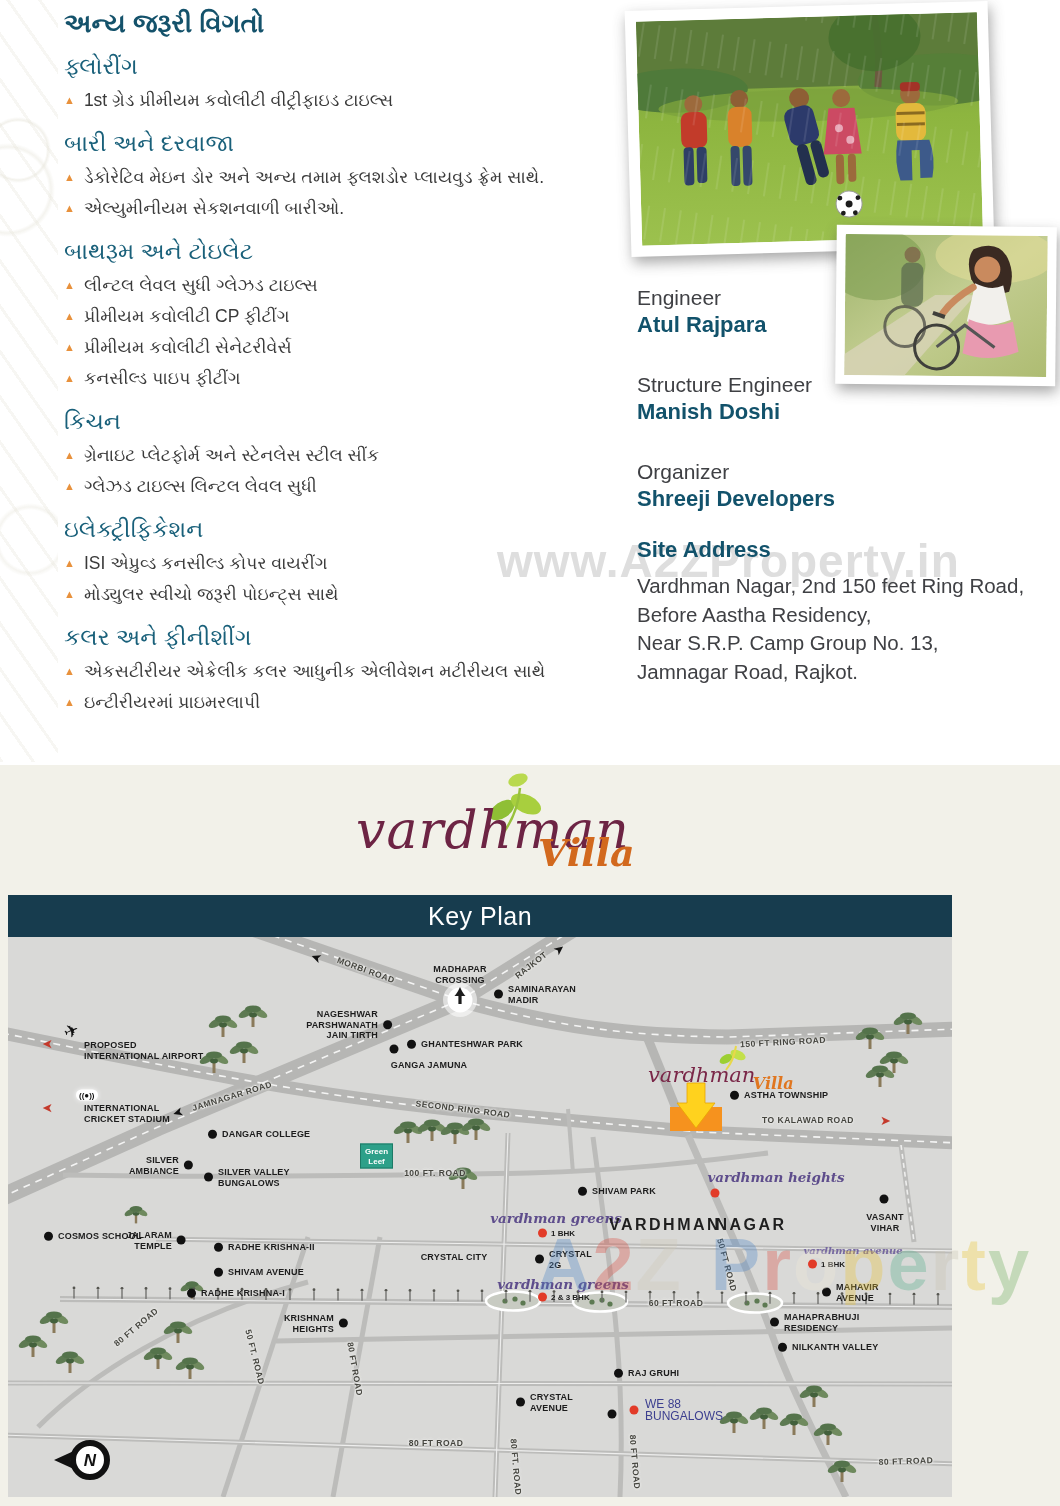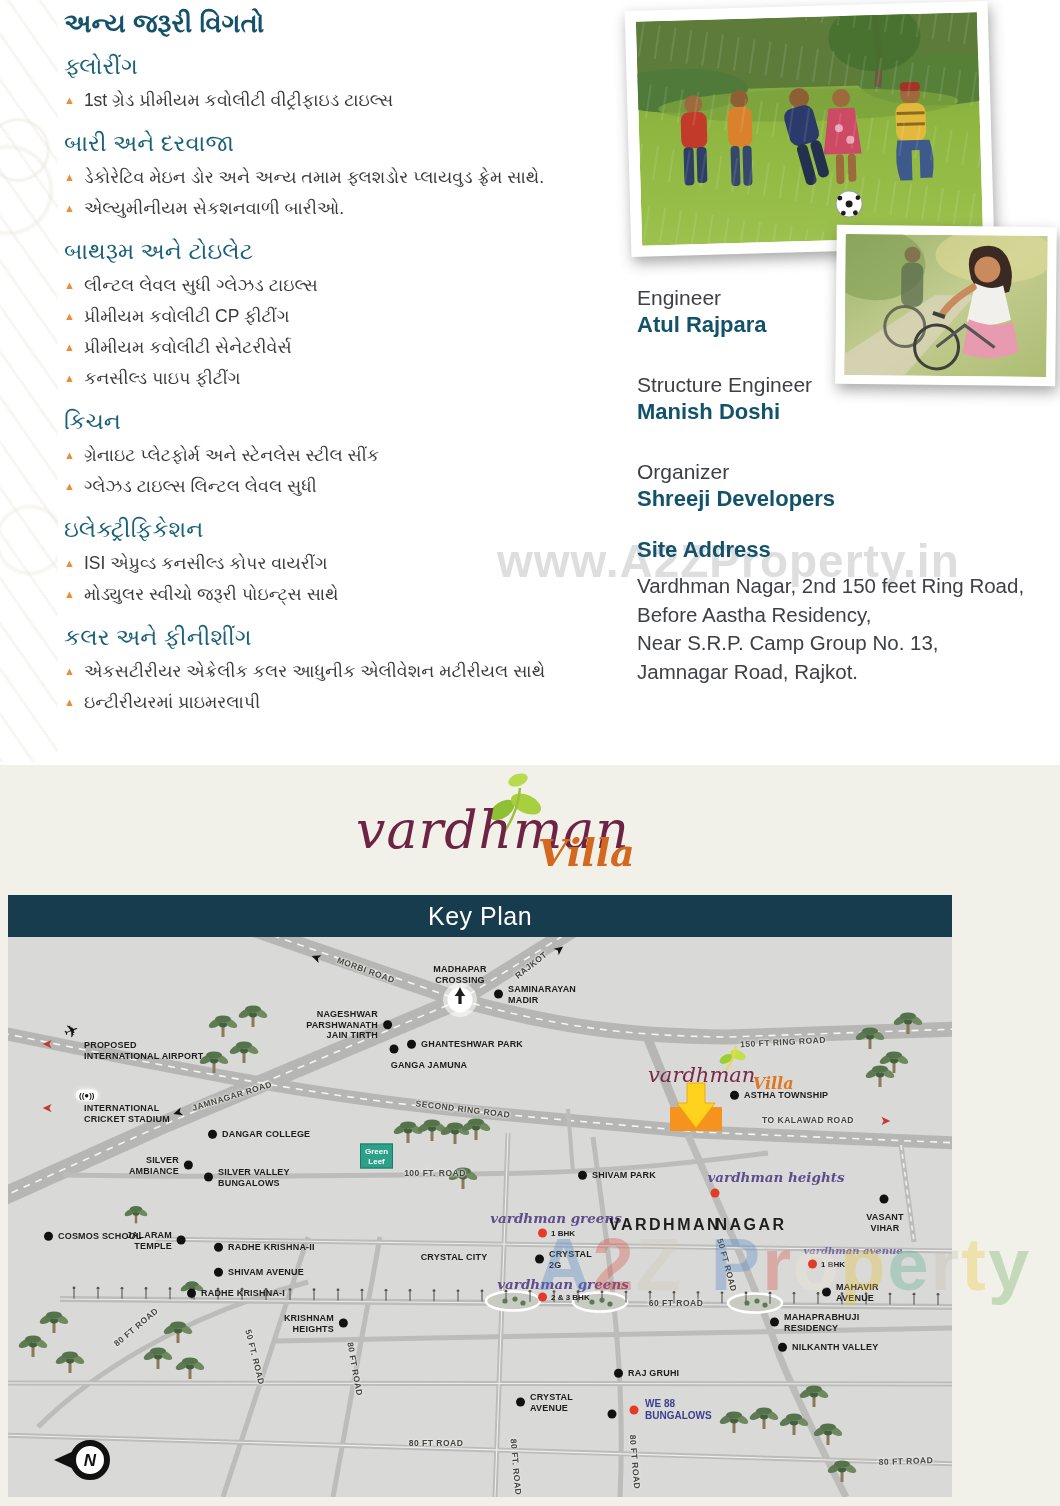--- a/index.html
+++ b/index.html
@@ -61,21 +61,21 @@
   .c{text-align:center;display:block;}
   .road{font-weight:bold;font-size:8.5px;color:#45453f;letter-spacing:.5px;white-space:nowrap;
         text-shadow:0 0 3px #e9e9e7,0 0 3px #e9e9e7,0 0 2px #e9e9e7;}
   .script{font-family:"DejaVu Serif",serif;font-style:italic;font-weight:bold;font-size:13.5px;color:#5e4d8c;white-space:nowrap;}
   .script.sm{font-size:10px;color:#7668a0;}
   .bigname{font-weight:bold;font-size:16px;letter-spacing:2.5px;color:#1f1f1f;white-space:nowrap;}
   .redpoi{font-weight:bold;font-size:8px;color:#1c1c1c;display:flex;align-items:center;white-space:nowrap;}
   .redpoi::before{content:"";flex:none;width:9px;height:9px;border-radius:50%;background:#e23b28;margin-right:4px;}
   .reddot{width:9px;height:9px;border-radius:50%;background:#e23b28;}
   .dotonly{width:9px;height:9px;border-radius:50%;background:#111;}
-  .navy{font-weight:bold;font-size:10px;line-height:12px;color:#3c3f8f;}
+  .navy{font-weight:normal;font-size:12px;line-height:12px;color:#3c3f8f;}
   .arrowb{font-size:13px;color:#111;line-height:13px;}
   .arrowr{font-size:13px;color:#c43a2c;line-height:13px;}
   .plane{font-size:18px;color:#111;}
   .stad{background:#fff;border-radius:8px;padding:1px 3px;font-size:8px;font-weight:bold;color:#111;box-shadow:0 0 5px rgba(255,255,255,.9);}
   .gleef{background:#2da089;border:1px solid #1d7a66;color:#fff;font-weight:bold;font-size:8px;line-height:9.5px;padding:2px 4px;text-align:center;}
 
   .map-villa{position:absolute;left:640px;top:126px;z-index:4;white-space:nowrap;}
   .map-villa .mv1{font-family:"DejaVu Serif",serif;font-style:italic;font-size:21px;color:#7a2748;}
   .map-villa .mv2{font-family:"DejaVu Serif",serif;font-style:italic;font-weight:bold;font-size:16px;color:#e0761f;position:relative;left:-7px;top:7px;}
   .map-villa svg{position:absolute;left:68px;top:-22px;}
@@ -561,21 +561,21 @@
           <div class="ml road" style="left: 800px; top: 183px; transform: translate(-50%, -50%);">TO KALAWAD ROAD</div>
           <div class="ml arrowr" style="left: 872px; top: 183px; transform: translate(0%, -50%);">➤</div>
           <div class="ml road" style="left: 455px; top: 172px; transform: translate(-50%, -50%) rotate(7deg);">SECOND RING ROAD</div>
           <div class="ml poi dotr ta-r" style="left: 185px; top: 228px; transform: translate(-100%, -50%);">SILVER
 AMBIANCE</div>
           <div class="ml poi dot" style="left: 196px; top: 240px; transform: translate(0%, -50%);">SILVER VALLEY
 BUNGALOWS</div>
           <div class="ml gleef" style="left: 352px; top: 219px; transform: translate(0%, -50%);">Green
 Leef</div>
           <div class="ml road" style="left: 427px; top: 236px; transform: translate(-50%, -50%); text-align: center;">100 FT. ROAD</div>
-          <div class="ml poi dot" style="left: 570px; top: 238px; transform: translate(0%, -50%);">SHIVAM PARK</div>
+          <div class="ml poi dot" style="left: 570px; top: 254px; transform: translate(0%, -50%);">SHIVAM PARK</div>
           <div class="ml script" style="left: 768px; top: 240px; transform: translate(-50%, -50%);">vardhman heights</div>
           <div class="ml reddot" style="left: 707px; top: 256px; transform: translate(-50%, -50%);"></div>
           <div class="ml poi dot" style="left: 36px; top: 299px; transform: translate(0%, -50%);">COSMOS SCHOOL</div>
           <div class="ml poi dotr ta-r" style="left: 178px; top: 303px; transform: translate(-100%, -50%);">JALARAM
 TEMPLE</div>
           <div class="ml poi dot" style="left: 206px; top: 310px; transform: translate(0%, -50%);">RADHE KRISHNA-II</div>
           <div class="ml poi dot" style="left: 206px; top: 335px; transform: translate(0%, -50%);">SHIVAM AVENUE</div>
           <div class="ml poi dot" style="left: 179px; top: 356px; transform: translate(0%, -50%);">RADHE KRISHNA-I</div>
           <div class="ml poi c" style="left: 446px; top: 320px; transform: translate(-50%, -50%);">CRYSTAL CITY</div>
           <div class="ml script" style="left: 548px; top: 281px; transform: translate(-50%, -50%);">vardhman greens</div>

